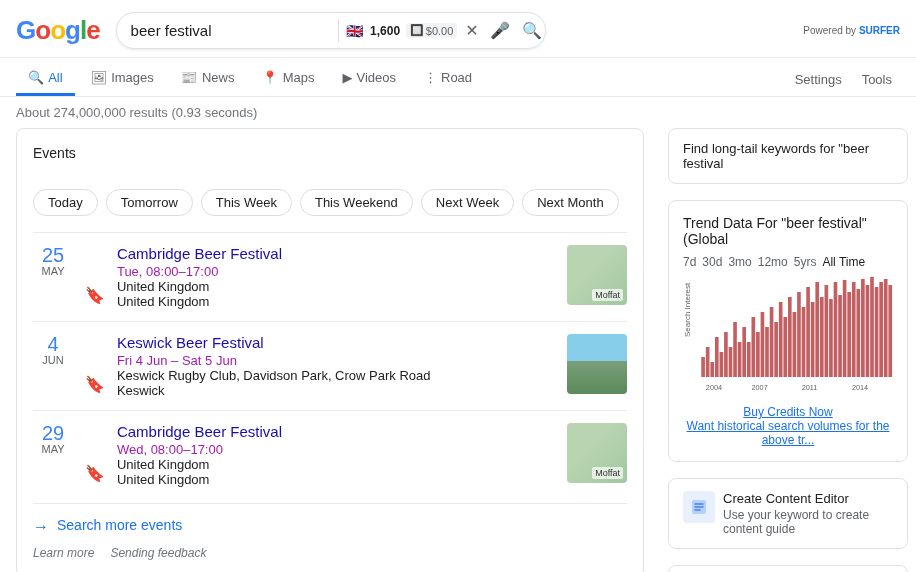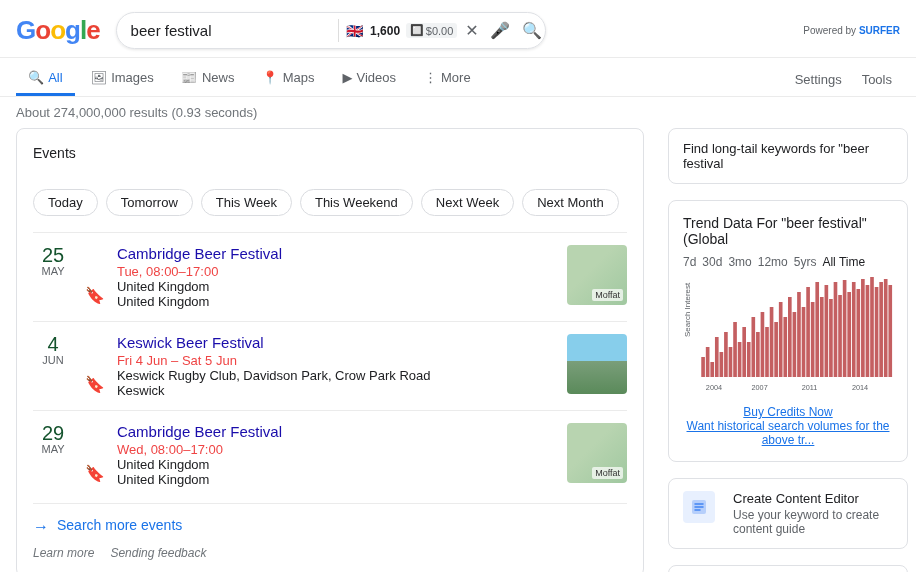--- a/index.html
+++ b/index.html
@@ -44,25 +44,25 @@
     
     .events-card { border: 1px solid #dfe1e5; border-radius: 8px; padding: 16px; margin-bottom: 16px; }
     .events-title { font-size: 14px; font-weight: 400; margin-bottom: 28px; color: #202124; }
 
     .filter-chips { display: flex; gap: 8px; flex-wrap: wrap; margin-bottom: 16px; }
     .chip { border: 1px solid #dadce0; border-radius: 16px; padding: 5px 14px; font-size: 13px; cursor: pointer; color: #202124; background: #fff; }
 
     
     .event-item { display: flex; gap: 12px; padding: 12px 0; border-top: 1px solid #ebebeb; }
     .event-date { min-width: 40px; text-align: center; }
-    .event-day { font-size: 20px; font-weight: 400; color: #14532d; line-height: 1; }
+    .event-day { font-size: 20px; font-weight: 400; color: #3b82f6; line-height: 1; }
     .event-month { font-size: 11px; color: #5f6368; text-transform: uppercase; }
     .event-details { flex: 1; }
     .event-name { font-size: 15px; color: #1a0dab; cursor: pointer; font-weight: 500; }
-    .event-time { font-size: 13px; color: #ef4444; margin-top: 2px; }
+    .event-time { font-size: 13px; color: #a21caf; margin-top: 2px; }
     .event-location { font-size: 13px; color: #202124; }
     .event-country { font-size: 13px; color: #202124; }
     .bookmark-icon { font-size: 16px; color: #5f6368; cursor: pointer; margin-top: 4px; }
     .event-map { width: 60px; height: 60px; border-radius: 4px; overflow: hidden; flex-shrink: 0; }
     .map-water { width: 100%; height: 100%; background: linear-gradient(135deg, #b8d4b0 40%, #a0c8a0 100%); position: relative; text-align: right; }
     .map-label { position: absolute; bottom: 4px; right: 4px; font-size: 9px; color: #333; background: rgba(255,255,255,0.7); padding: 1px 3px; border-radius: 2px; }
 
     
     .map-mountain { width: 100%; height: 100%; background: linear-gradient(180deg, #87ceeb 0%, #87ceeb 40%, #6b9e6b 40%, #5a8a5a 100%); position: relative; }
 
@@ -81,21 +81,21 @@
     .trend-title { font-size: 14px; font-weight: 500; margin-bottom: 8px; }
     .trend-time-filters { display: flex; gap: 6px; font-size: 12px; color: #5f6368; margin-bottom: 8px; flex-wrap: wrap; align-items: center; }
     .trend-time-btn { cursor: pointer; }
     .trend-time-btn.active { color: #202124; font-weight: 500; }
 
     .chart-container { width: 100%; height: 120px; position: relative; }
 
     .trend-cta { font-size: 12px; color: #1a73e8; margin-top: 8px; text-align: center; cursor: pointer; }
     .trend-cta a { color: #1a73e8; text-decoration: underline; display: block; }
 
-    .content-editor-card { border: 1px solid #dfe1e5; border-radius: 8px; padding: 12px 14px; margin-bottom: 16px; display: flex; gap: 18px; align-items: flex-start; }
+    .content-editor-card { border: 1px solid #dfe1e5; border-radius: 8px; padding: 12px 14px; margin-bottom: 16px; display: flex; gap: 8px; align-items: flex-start; }
     .content-icon { width: 32px; height: 32px; background: #e8f0fe; border-radius: 4px; display: flex; align-items: center; justify-content: center; flex-shrink: 0; }
     .content-text h4 { font-size: 13px; font-weight: 500; }
     .content-text p { font-size: 12px; color: #5f6368; margin-top: 2px; }
 
     .keyword-surfer-bar { border: 1px solid #dfe1e5; border-radius: 8px; padding: 10px 14px; display: flex; align-items: center; justify-content: space-between; }
   </style>
 </head>
 <body>
 
 <div class="header">
@@ -138,21 +138,21 @@
   <a class="nav-tab">
     <span class="nav-tab-icon">📍</span>
     <span>Maps</span>
   </a>
   <a class="nav-tab">
     <span class="nav-tab-icon">▶</span>
     <span>Videos</span>
   </a>
   <a class="nav-tab">
     <span class="nav-tab-icon">⋮</span>
-    <span>More</span>
+    <span>Road</span>
   </a>
   <span class="settings-link">Settings</span>
   <span class="tools-link">Tools</span>
 </div>
 
 <div class="results-count">About 274,000,000 results (0.93 seconds)</div>
 
 <div class="main-layout">
 
   <div class="left-col">

